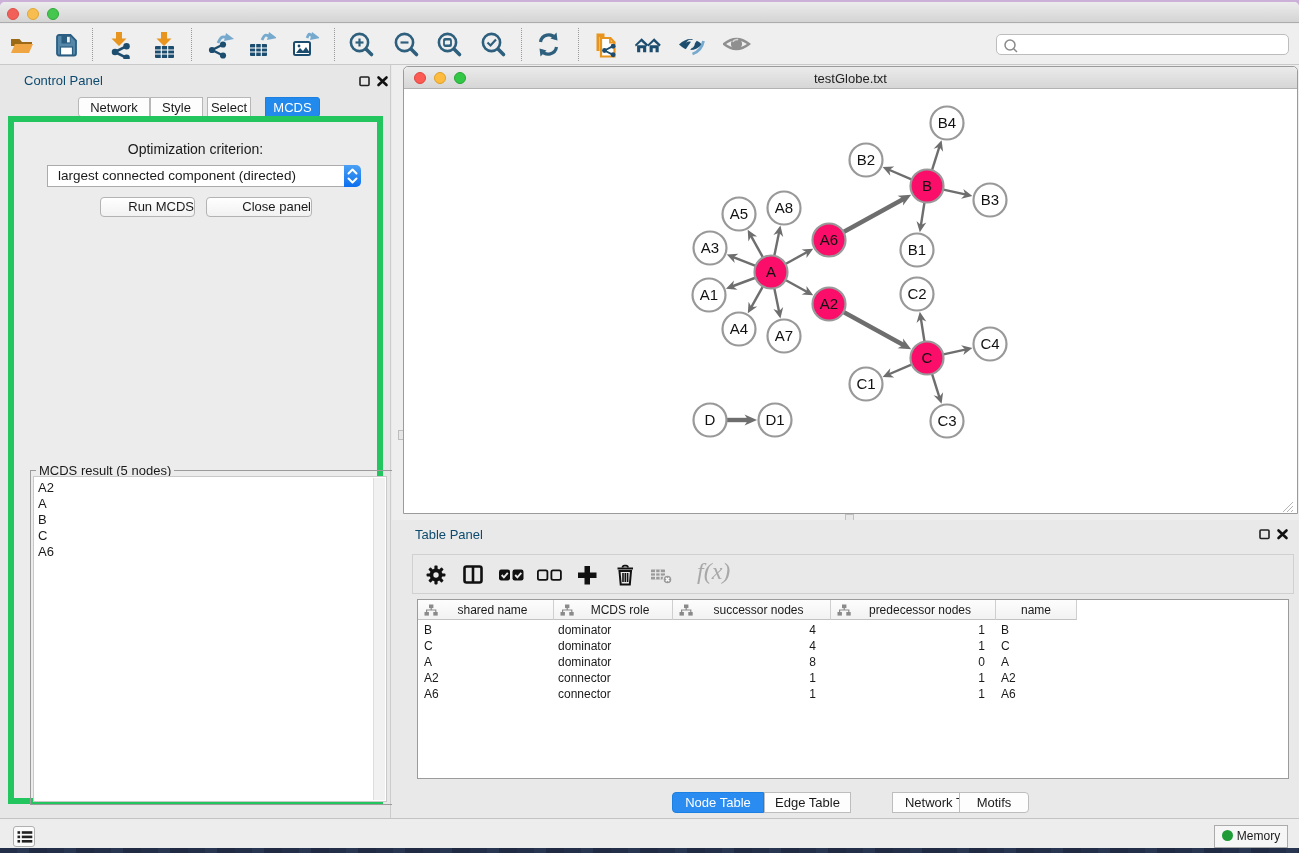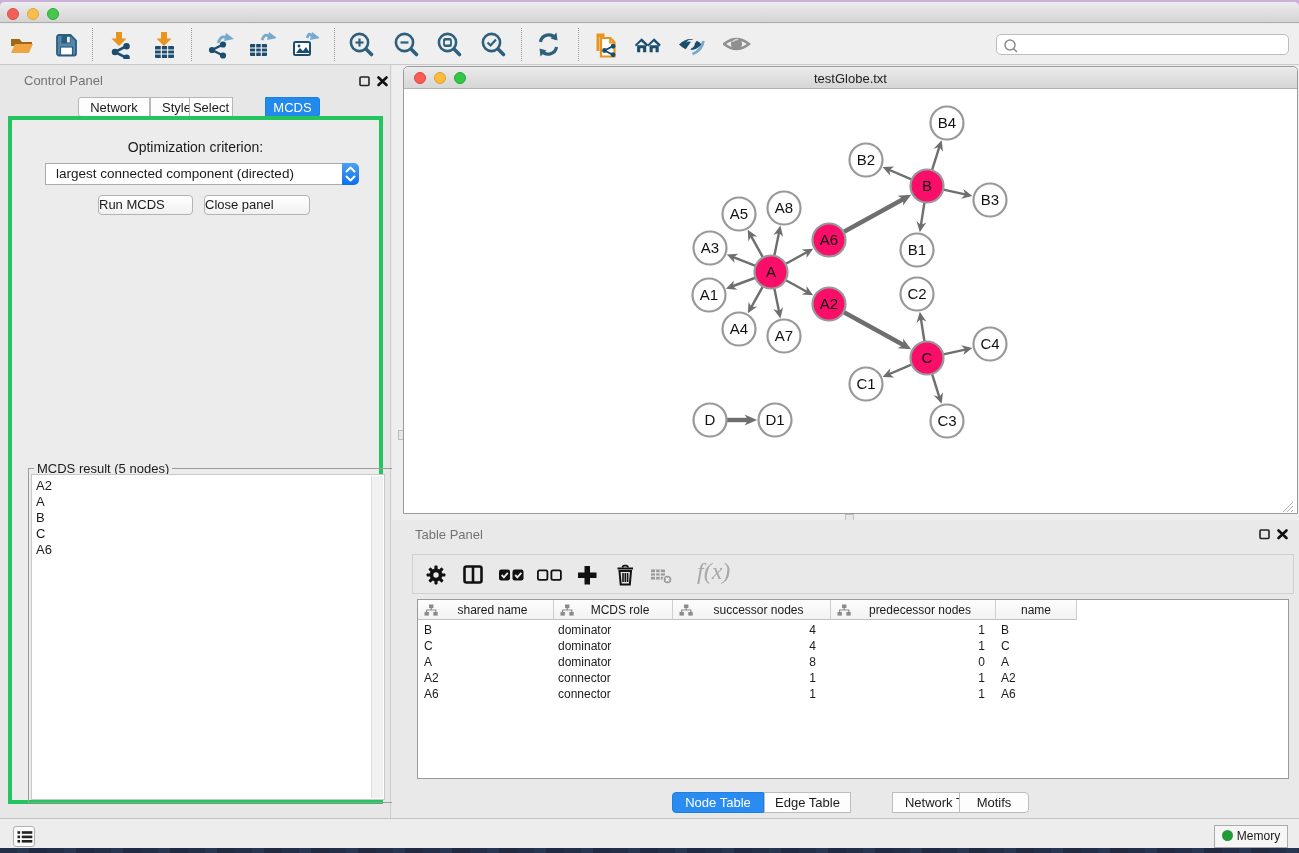--- a/index.html
+++ b/index.html
@@ -11,27 +11,27 @@
   border-radius:5px 5px 0 0; }
 .light { position:absolute; top:5.5px; width:12px; height:12px; border-radius:50%; }
 .ttext { position:absolute; top:3px; width:100%; text-align:center; font-size:13px; color:#3a3a3a; }
 .toolbar { position:absolute; left:0; top:22px; width:1299px; height:41px; background:#efefef;
   border-bottom:1px solid #c9c9c9; }
 .sep { position:absolute; top:4px; height:33px; width:0; border-left:1px dotted #9a9a9a; }
 .search { position:absolute; left:996px; top:10px; width:293px; height:21px; background:#fff;
   border:1px solid #bdbdbd; border-radius:5px; }
 .cpanel { position:absolute; left:0; top:63px; width:391px; height:753px; background:#e7e7e7;
   border-right:1px solid #cccccc; }
-.ptitle { font-size:13px; color:#737373; }
+.ptitle { font-size:13px; color:#0c4a6e; }
 .tab { position:absolute; height:20px; background:#fdfdfd; border:1px solid #b7b7b7;
   font-size:13px; color:#1a1a1a; text-align:center; line-height:19px; }
 .tabsel { background:#218aec; color:#fff; border-color:#1c7fe2; }
 .btn { position:absolute; height:20px; background:linear-gradient(#ffffff,#f1f1f1);
   border:1px solid #b3b3b3; border-radius:4px; font-size:13px; color:#1a1a1a;
-  text-align:left; line-height:18px; }
+  text-align:right; line-height:18px; }
 .desktop { position:absolute; left:392px; top:63px; width:907px; height:455px; background:#eeeeee; }
 .gwin { position:absolute; left:403px; top:64px; width:895px; height:448px; background:#ffffff;
   border:1px solid #9b9b9b; border-radius:5px 5px 0 0; }
 .gtitle { position:absolute; left:0; top:0; width:100%; height:22px;
   background:linear-gradient(#ebebeb,#d6d6d6); border-bottom:1px solid #b2b2b2;
   border-radius:5px 5px 0 0; }
 .tpanel { position:absolute; left:392px; top:518px; width:907px; height:298px; background:#e9e9e9; }
 .ttool { position:absolute; left:20px; top:34px; width:882px; height:40px; background:#e9e9e9;
   border:1px solid #d0d0d0; }
 .tablebox { position:absolute; left:25px; top:79px; width:872px; height:180px; background:#fff;
@@ -180,23 +180,23 @@
     <div class="cpanel">
       <div class="abs ptitle" style="left:24px;top:8px">Control Panel</div>
       <svg style="position:absolute;left:359px;top:11px" width="12" height="11" viewBox="0 0 12 11">
         <rect x="1" y="1" width="9" height="8.5" rx="1" fill="none" stroke="#222" stroke-width="1.6"></rect>
       </svg>
       <svg style="position:absolute;left:376px;top:10px" width="13" height="12" viewBox="0 0 13 12">
         <path d="M2.5 2.5 L10.5 10 M10.5 2.5 L2.5 10" stroke="#111" stroke-width="2.6" stroke-linecap="round"></path>
       </svg>
       <div class="tab" style="left:78px;top:32px;width:72px;border-radius:3px 0 0 3px;">Network</div>
       <div class="tab" style="left:150px;top:32px;width:53px;">Style</div>
-      <div class="tab" style="left:189px;top:32px;width:44px;">Select</div>
+      <div class="tab" style="left:207px;top:32px;width:44px;">Select</div>
       <div class="tab tabsel" style="left:265px;top:32px;width:55px;border-radius:0 3px 3px 0;">MCDS</div>
-      <div class="abs" style="left:8px;top:51px;width:375px;height:688px;background:#ececec;border:4px solid #22c55e">
+      <div class="abs" style="left:8px;top:51px;width:375px;height:688px;background:#ececec;border:6px solid #22c55e">
         <div class="abs" style="left:0;top:19px;width:100%;text-align:center;font-size:14px;color:#1a1a1a">Optimization criterion:</div>
         <div class="abs" style="left:33px;top:43px;width:297px;height:22px;background:#fff;border:1px solid #ababab;border-right:none;line-height:20px;font-size:13.5px;color:#1a1a1a;padding-left:10px">largest connected component (directed)</div>
         <div class="abs" style="left:330px;top:43px;width:17px;height:22px;background:linear-gradient(#4ba1f4,#0c6ff0);border-radius:0 5px 5px 0">
           <svg style="position:absolute;left:0px;top:0px" width="17" height="22" viewBox="0 0 17 22">
             <path d="M4.5 8.5 l4-4 4 4 M4.5 13.5 l4 4 4-4" fill="none" stroke="#fff" stroke-width="2" stroke-linejoin="round" stroke-linecap="round"></path>
           </svg>
         </div>
         <div class="btn" style="left:86px;top:75px;width:95px">Run MCDS</div>
         <div class="btn" style="left:192px;top:75px;width:106px">Close panel</div>
         <div class="groupbox">

